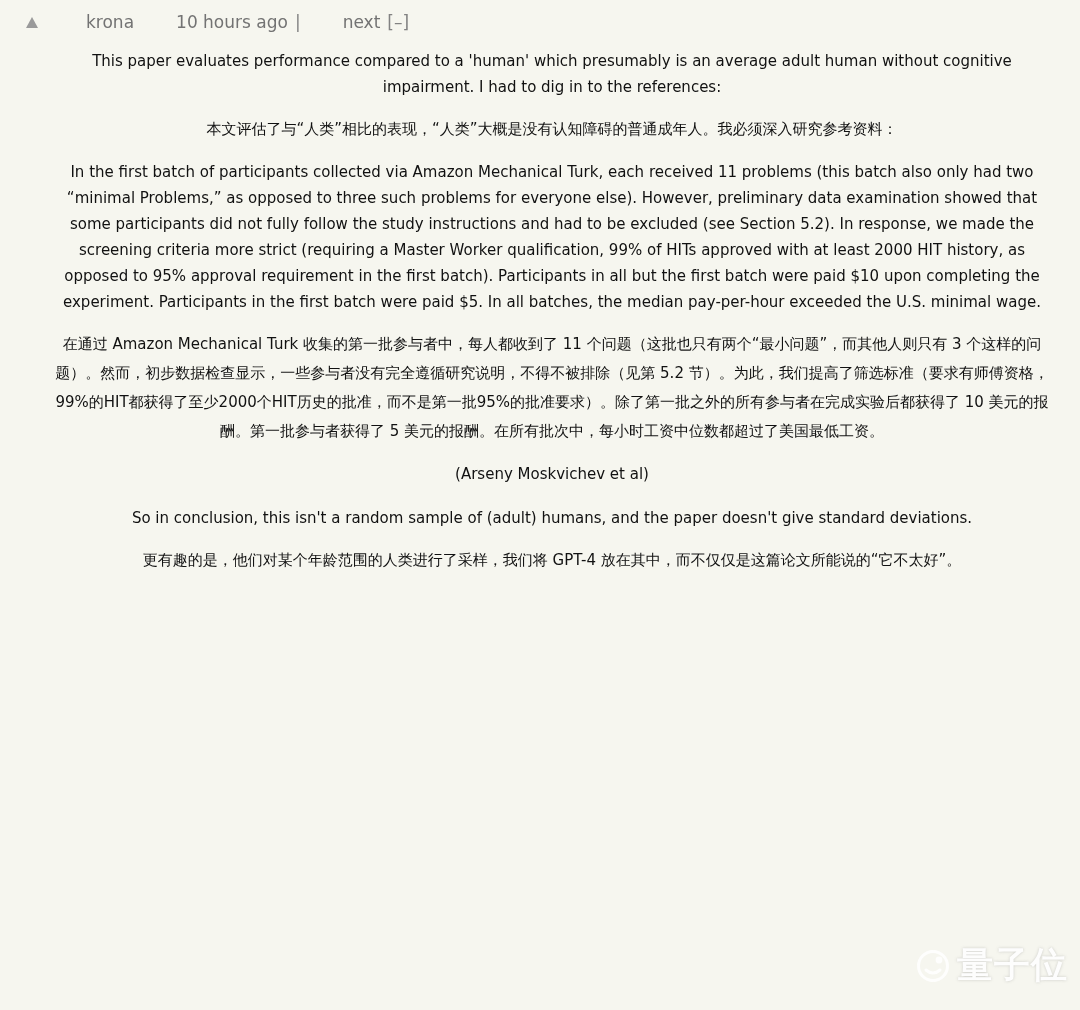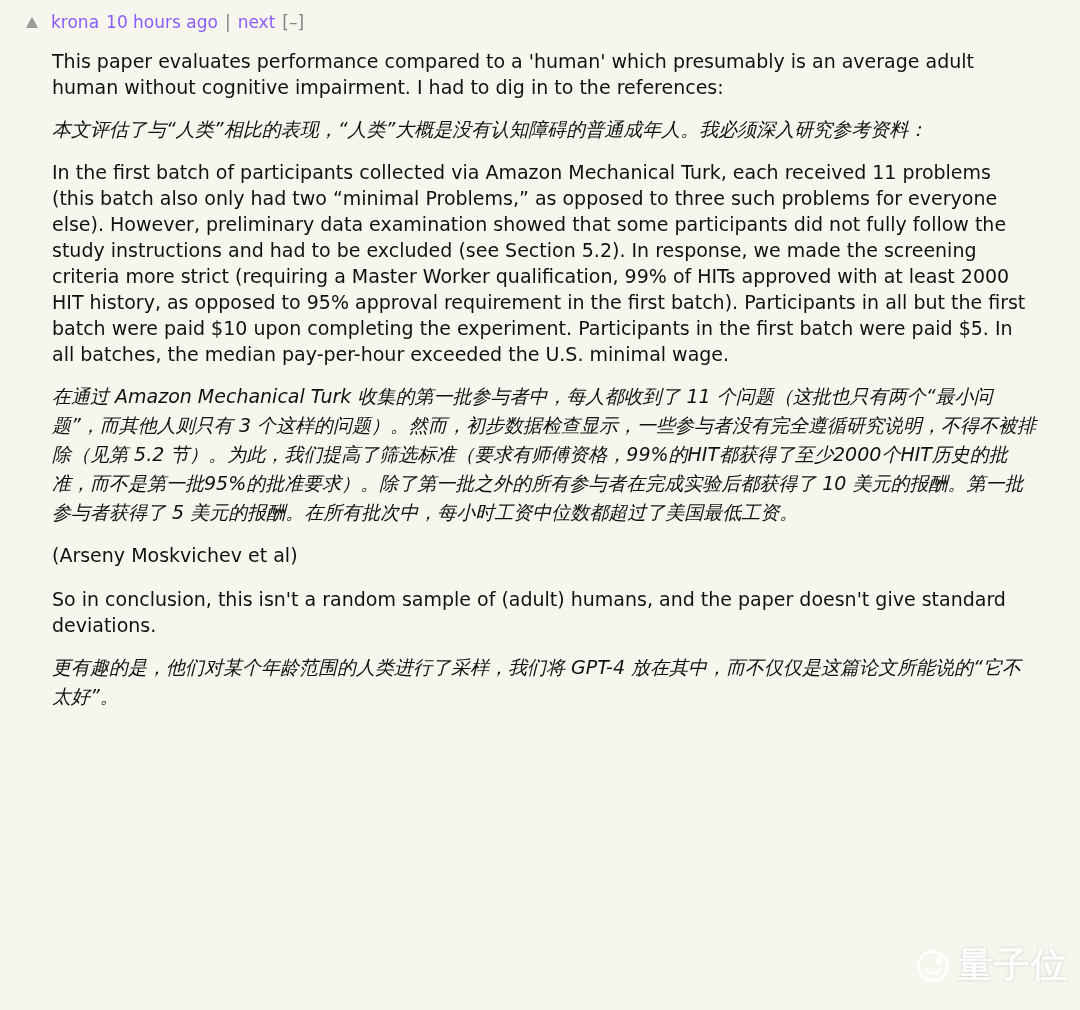--- a/index.html
+++ b/index.html
@@ -25,37 +25,39 @@
   }
   .votearrow {
     width: 0; height: 0;
     border-left: 6px solid transparent;
     border-right: 6px solid transparent;
     border-bottom: 11px solid #9a9a9a;
     margin-right: 6px;
     cursor: pointer;
   }
   .comment-head a {
-    color: #8b5cf6;
+    color: #737373;
     text-decoration: none;
     cursor: pointer;
+    margin-left: 35px;
   }
   .collapse { cursor: pointer; }
 
   
   .comment-body {
-    margin: 16px 44px 0 52px;
-    font-size: 19px;
+    margin: 16px 28px 0 52px;
+    font-size: 15px;
     color: #111;
+    text-align: center;
   }
   .comment-body p {
     margin: 0 0 15px 0;
   }
   p.en { line-height: 26px; }
-  p.zh { line-height: 29px; font-style: italic; }
+  p.zh { line-height: 29px; }
   p.quote { }
   p.gap-sm { margin-top: 8px; }
   p.gap-md { margin-top: 14px; }
   p.gap-lg { margin-top: 18px; }
 
   
   .watermark {
     position: absolute;
     right: 12px;
     bottom: 20px;

